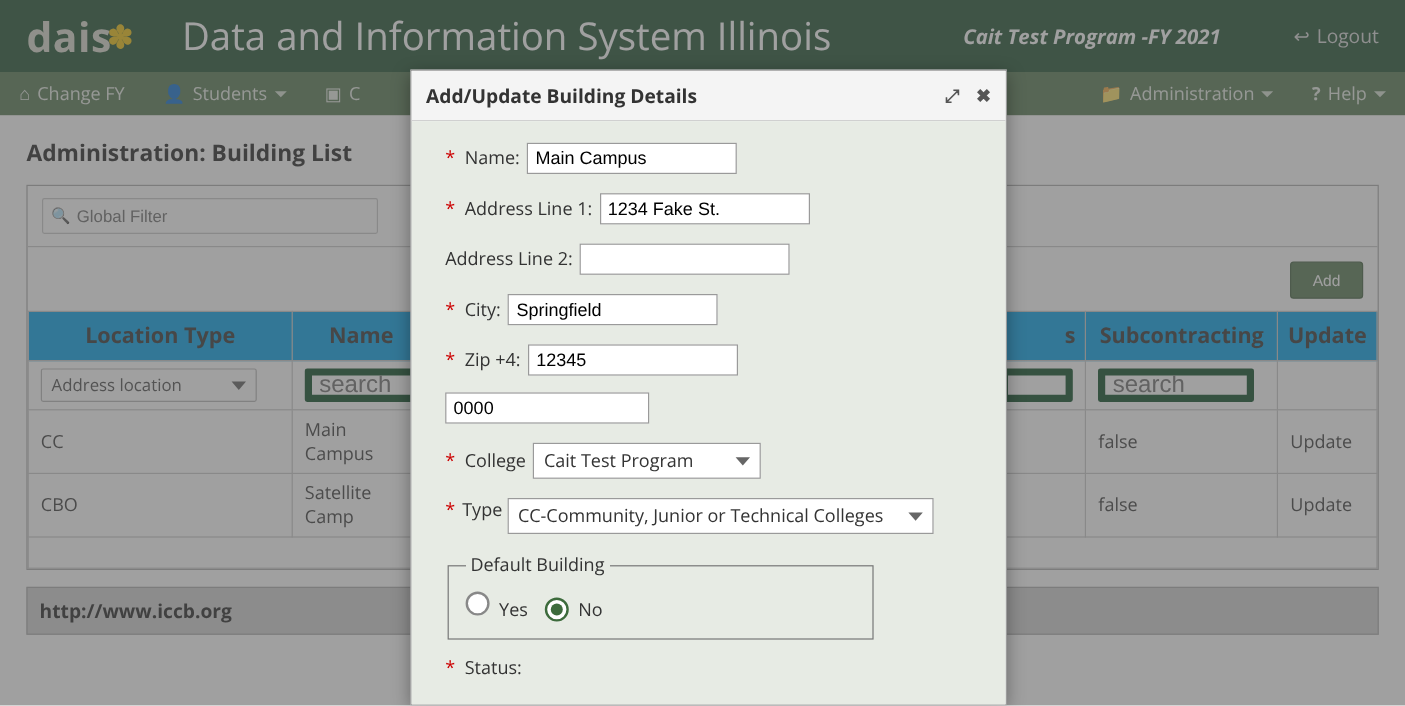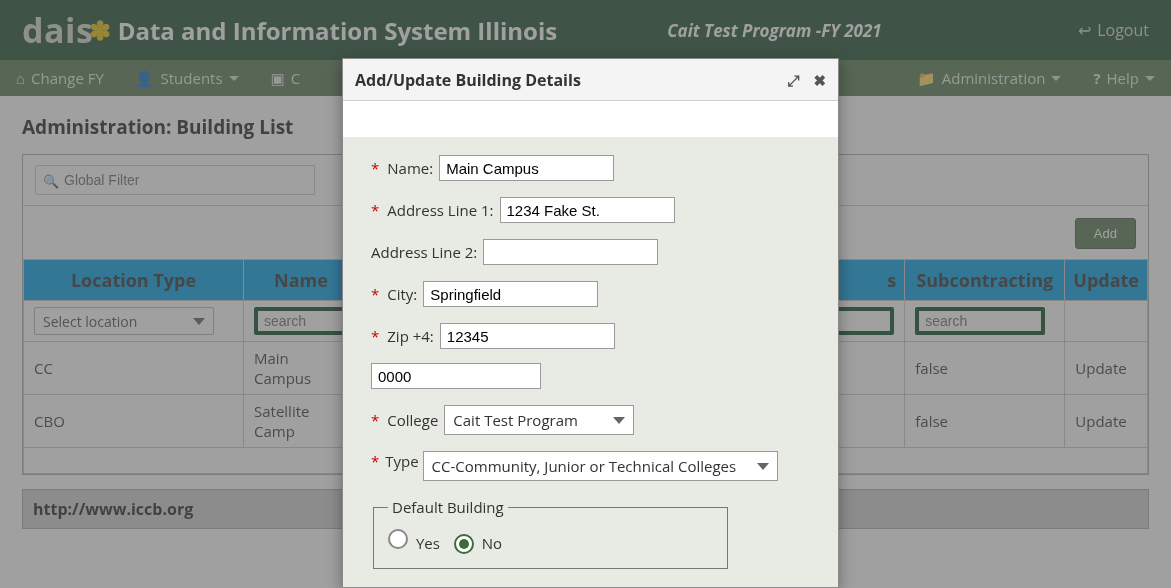--- a/index.html
+++ b/index.html
@@ -2,48 +2,48 @@
 <html><head>
 <meta charset="utf-8">
 <style>
   * { box-sizing: border-box; }
   html, body { margin:0; padding:0; font-family: "Segoe UI", "Open Sans", Arial, sans-serif; background:#fff; color:#3a3a3a; }
   .page { width:1171px; height:588px; position:relative; overflow:hidden; }
   
   .header { background:#285739; color:#d9d9d9; height:60px; display:flex; align-items:center; padding-left:22px; }
   .logo-d { font-size:34px; font-weight:700; color:#dcdcd0; letter-spacing:0.5px; display:flex; align-items:center;justify-content:space-between;}
   .logo-flower { color:#f0c419; margin-left:-4px; font-size:26px;}
-  .title { font-size:24px; font-weight:700; color:#fff; margin-left:6px; }
+  .title { font-size:32px; font-weight:400; color:#fff; margin-left:40px; }
   .subtitle { font-size:17px; font-style:italic; font-weight:700; color:#fff; margin-left:110px; }
   .logout { margin-left:auto; margin-right:22px; color:#d9d9d9; font-size:16px; display:flex; align-items:center; gap:6px;}
   
   .menubar { background:#5e7e5a; height:36px; display:flex; align-items:center; color:#e8ede6; font-size:15px; }
   .menuitem { display:flex; align-items:center; gap:6px; padding:0 16px; height:100%; }
   .caret { width:0;height:0;border-left:5px solid transparent;border-right:5px solid transparent;border-top:5px solid #d9e3d6; display:inline-block;}
   
   .pagebody { padding:18px 22px; }
   .pagetitle { font-size:19px; font-weight:700; color:#2e2e2e; margin-bottom:14px;}
   .panel { border:1px solid #b0b0b0; }
   .filterbar { padding:10px 12px; border-bottom:1px solid #ccc; }
   .filterinput { width:280px; height:30px; border:1px solid #ccc; border-radius:2px; padding:0 8px 0 28px; font-size:14px; background:#fff; }
   .filterwrap { position:relative; display:inline-block;}
   .filterwrap .searchicon{ position:absolute; left:8px; top:50%; transform:translateY(-50%); color:#7d7d7d; font-size:14px;}
   .addbar { display:flex; justify-content:flex-end; padding:12px 12px 10px;}
   .addbtn { background:#5e7e5a; color:#fff; border:1px solid #4a6647; padding:7px 18px; border-radius:3px; font-size:13px;}
   table.grid { width:100%; border-collapse:collapse; }
   table.grid th { background:#0ea5e9; font-weight:700; font-size:18px; padding:8px; border:1px solid #ccc; text-align:center;}
   table.grid td { border:1px solid #ccc; padding:6px 10px; font-size:15px; color:#444; height:36px; }
   .selectloc { width:180px; height:28px; border:1px solid #bbb; border-radius:2px; background:#fff; padding:0 8px; font-size:14px; display:flex; align-items:center; justify-content:space-between; color:#555;}
-  .sinput { width:100%; height:28px; border:4px solid #14532d; border-radius:2px; padding:0 6px; font-size:14px; color:#701a75;}
+  .sinput { width:100%; height:28px; border:6px solid #14532d; border-radius:2px; padding:0 6px; font-size:20px; color:#701a75;}
   .linkcell { color:#1a5fb4; }
   .footer { background:#d3d3d3; border:1px solid #b0b0b0; margin-top:14px; padding:8px 10px; font-weight:700; color:#2e2e2e;}
   
   .scrim { position:absolute; inset:0; background:rgba(82,82,82,0.55); }
   
-  .dialog { position:absolute; left:342px; top:58px; width:497px; height:530px; background:#fff; border:1px solid #8a8a8a; box-shadow:0 4px 14px rgba(0,0,0,0.35); display:flex; flex-direction:column;gap:36px;}
+  .dialog { position:absolute; left:342px; top:58px; width:497px; height:530px; background:#fff; border:1px solid #8a8a8a; box-shadow:0 4px 14px rgba(0,0,0,0.35); display:flex; flex-direction:column;}
   .dlg-head { height:42px; background:#f4f4f4; border-bottom:1px solid #d0d0d0; display:flex; align-items:center; padding:0 12px; font-size:16px; font-weight:700; color:#333;}
   .dlg-tools { margin-left:auto; display:flex; gap:14px; color:#555; font-size:15px;}
   .dlg-body { flex:1; background:#e7ebe4; overflow-y:scroll; padding:18px 28px 4px 28px; font-size:15px; color:#333;}
   .frow { margin-bottom:16px; display:flex; align-items:center; flex-wrap:wrap; gap:6px;}
   .req { color:#c00; margin-right:2px;}
   .flabel { color:#333; }
   .tinput { height:26px; border:1px solid #9a9a9a; padding:0 6px; font-size:15px; background:#fff; }
   .tinput.w170{width:170px;} .tinput.w175{width:175px;}
   .selbox { height:30px; border:1px solid #9a9a9a; background:#fff; display:flex; align-items:center; justify-content:space-between; padding:0 8px; font-size:15px; color:#333;}
   fieldset.defb { border:1px solid #777; padding:12px 14px 14px; margin-top:6px;}
@@ -128,21 +128,21 @@
           <th style="width:115px">Name</th>
           <th>
                 <span style="float:right">s</span>
               </th>
           <th style="width:160px">Subcontracting</th>
           <th style="width:80px">Update</th>
         </tr>
         <tr>
           <td>
             <div class="selectloc">
-              <span>Select location</span>
+              <span>Address location</span>
               <span class="gridcaret"></span>
             </div>
           </td>
           <td><input class="sinput" placeholder="search" style=""></td>
           <td style="text-align:right">
                 <input class="sinput" style="width: 60px; float: right;">
               </td>
           <td><input class="sinput" style="width: 130px;" placeholder="search"></td>
           <td></td>
         </tr>

